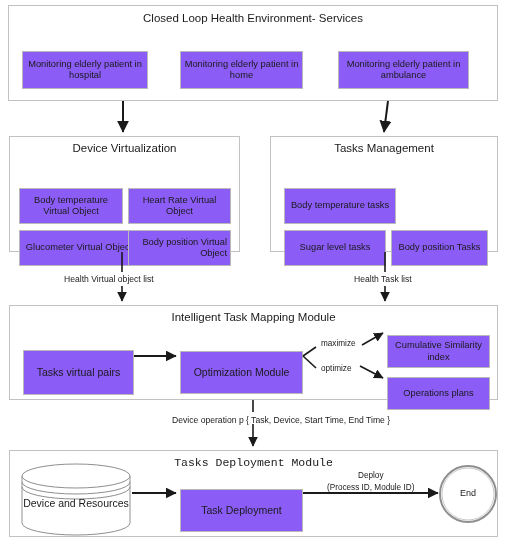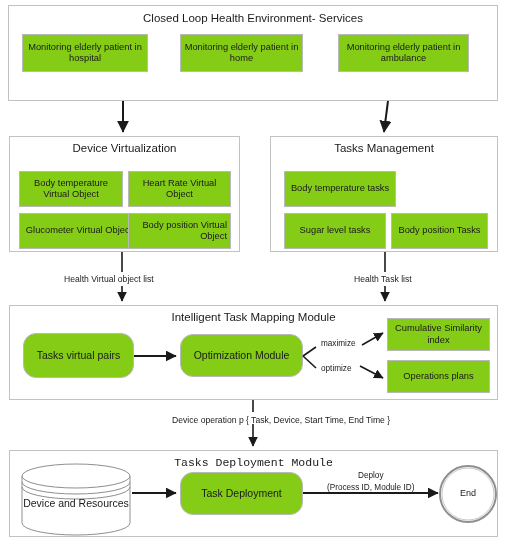--- a/index.html
+++ b/index.html
@@ -14,27 +14,28 @@
     position: relative;
     width: 510px;
     height: 550px;
     background: #ffffff;
     overflow: hidden;
   }
   .box {
     position: absolute;
     box-sizing: border-box;
     border: 1px solid #b9b9b9;
-    background: #84cc16;
+    background: #8b5cf6;
     display: flex;
     align-items: center;
     justify-content: center;
     text-align: center;
     color: #1a1a1a;
     line-height: 1.22;
+    margin-top: 17px;
   }
   .container {
     position: absolute;
     box-sizing: border-box;
     border: 1px solid #c2c2c2;
     background: #ffffff;
   }
   .container-title {
     position: absolute;
     left: 0;
@@ -42,21 +43,20 @@
     text-align: center;
     color: #1a1a1a;
     font-size: 11.5px;
   }
   .leaf {
     font-size: 9.3px;
     padding: 2px 3px;
   }
   .mid {
     font-size: 10.5px;
-    border-radius: 13px;
   }
   .label {
     position: absolute;
     color: #1a1a1a;
     font-size: 8.6px;
     white-space: nowrap;
     background: #ffffff;
     padding: 0 2px;
   }
   .edge-label {

